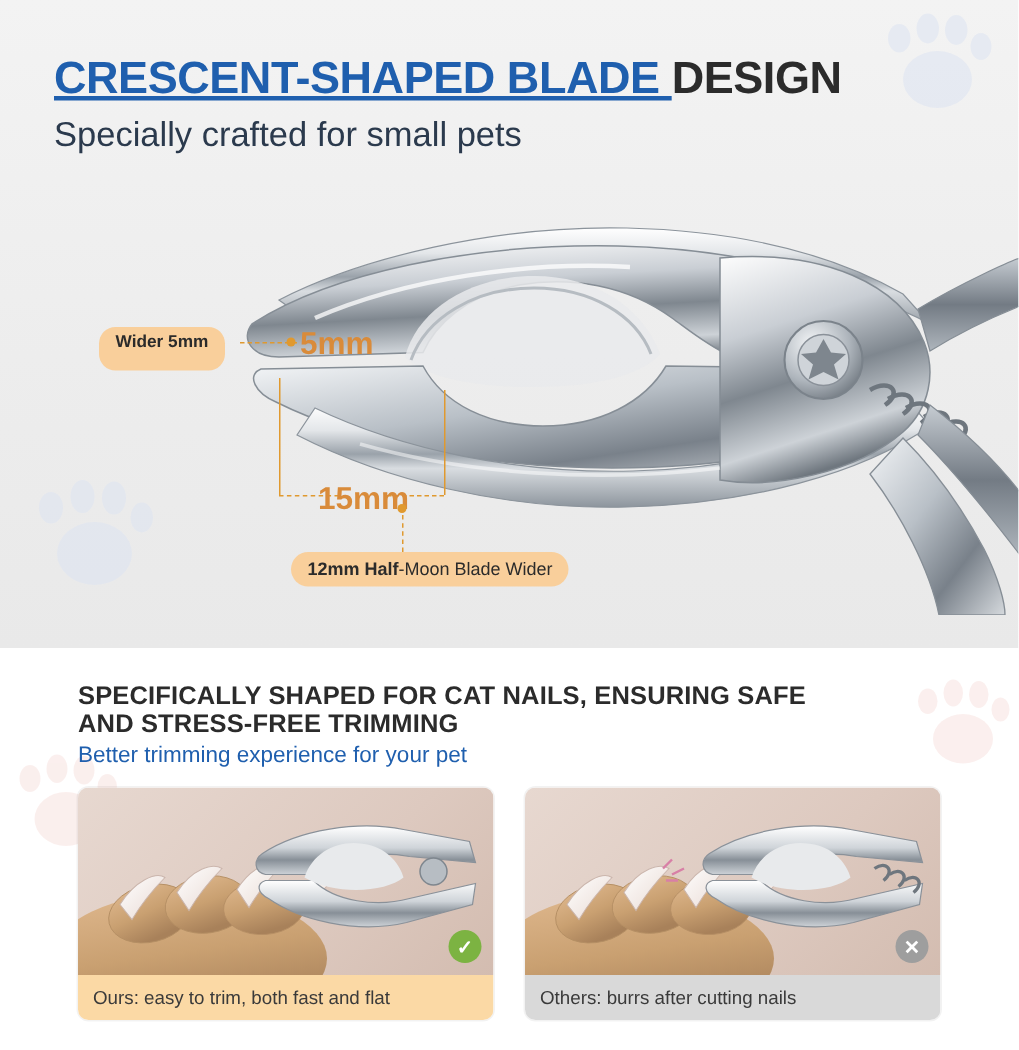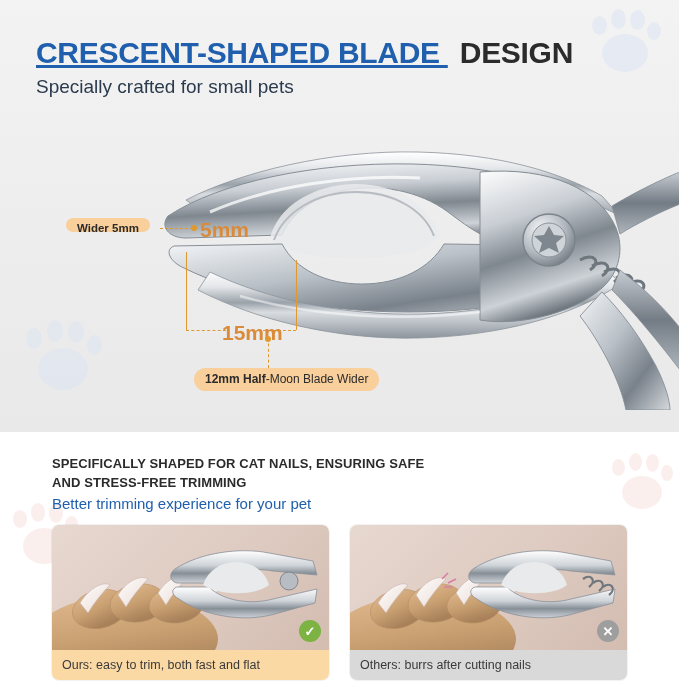--- a/index.html
+++ b/index.html
@@ -43,44 +43,44 @@
   .headline {
     position: absolute;
     left: 36px;
     top: 36px;
     font-size: 30px;
     font-weight: bold;
     letter-spacing: -0.3px;
     white-space: nowrap;
   }
   .headline .hl-blue { color: #1f5fae; text-decoration: underline; }
-  .headline .hl-dark { color: #2b2b2b; margin-left: 12px; }
+  .headline .hl-dark { color: #2b2b2b; }
   .subhead {
     position: absolute;
     left: 36px;
     top: 76px;
-    font-size: 19px;
+    font-size: 23px;
     color: #2b3a4d;
   }
 
   
   .clipper {
     position: absolute;
     left: 150px;
     top: 120px;
     width: 530px;
     height: 290px;
   }
 
   
   .pill {
     position: absolute;
     background: #f9cf9b;
     border-radius: 11px;
-    height: 14px;
+    height: 29px;
     line-height: 21px;
     padding: 0 11px;
     font-size: 11.5px;
     color: #2b2b2b;
     white-space: nowrap;
   }
   .pill b { font-weight: bold; }
   .dim-label {
     position: absolute;
     color: #d98b3a;
@@ -117,21 +117,21 @@
     top: 432px;
     width: 679px;
     height: 268px;
     background: #ffffff;
     overflow: hidden;
   }
   .b-title {
     position: absolute;
     left: 52px;
     top: 22px;
-    font-size: 13px;
+    font-size: 17px;
     font-weight: bold;
     color: #2b2b2b;
     line-height: 19px;
     letter-spacing: 0.1px;
   }
   .b-sub {
     position: absolute;
     left: 52px;
     top: 63px;
     font-size: 15px;
@@ -311,21 +311,21 @@
       <b>Wider 5mm</b>
     </div>
     <div class="dash-line" style="left:160px; top:228px; width:38px;"></div>
     <div class="dot" style="left:191px; top:225px;"></div>
     <div class="dim-label" style="left:200px; top:218px;">5mm</div>
 
     <div class="tick" style="left:186px; top:252px; height:78px;"></div>
     <div class="tick" style="left:296px; top:260px; height:70px;"></div>
     <div class="dash-line" style="left:186px; top:330px; width:40px;"></div>
     <div class="dash-line" style="left:258px; top:330px; width:38px;"></div>
-    <div class="dim-label" style="left:222px; top:321px;">15mm</div>
+    <div class="dim-label" style="left:212px; top:321px;">15mm</div>
 
     <div class="dash-v" style="left:268px; top:338px; height:30px;"></div>
     <div class="dot" style="left:265px; top:336px;"></div>
     <div class="pill" style="left:194px; top:368px; height:23px; line-height:23px; border-radius:12px; font-size:12px;">
       <b>12mm Half</b><span>-Moon Blade Wider</span>
     </div>
   </div>
 
   <div class="bottom-section">
 

